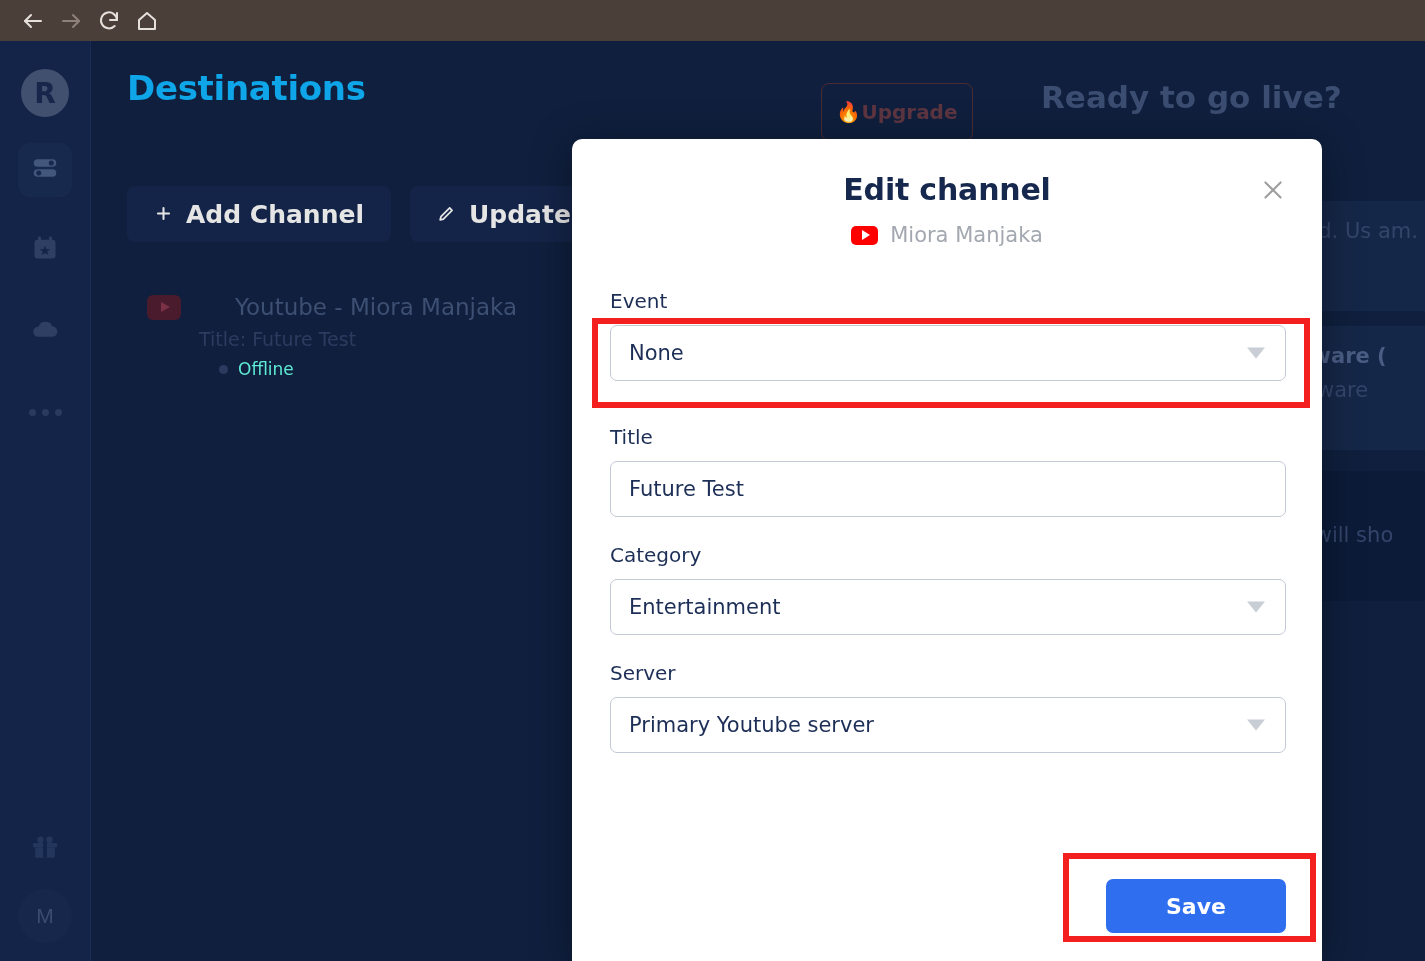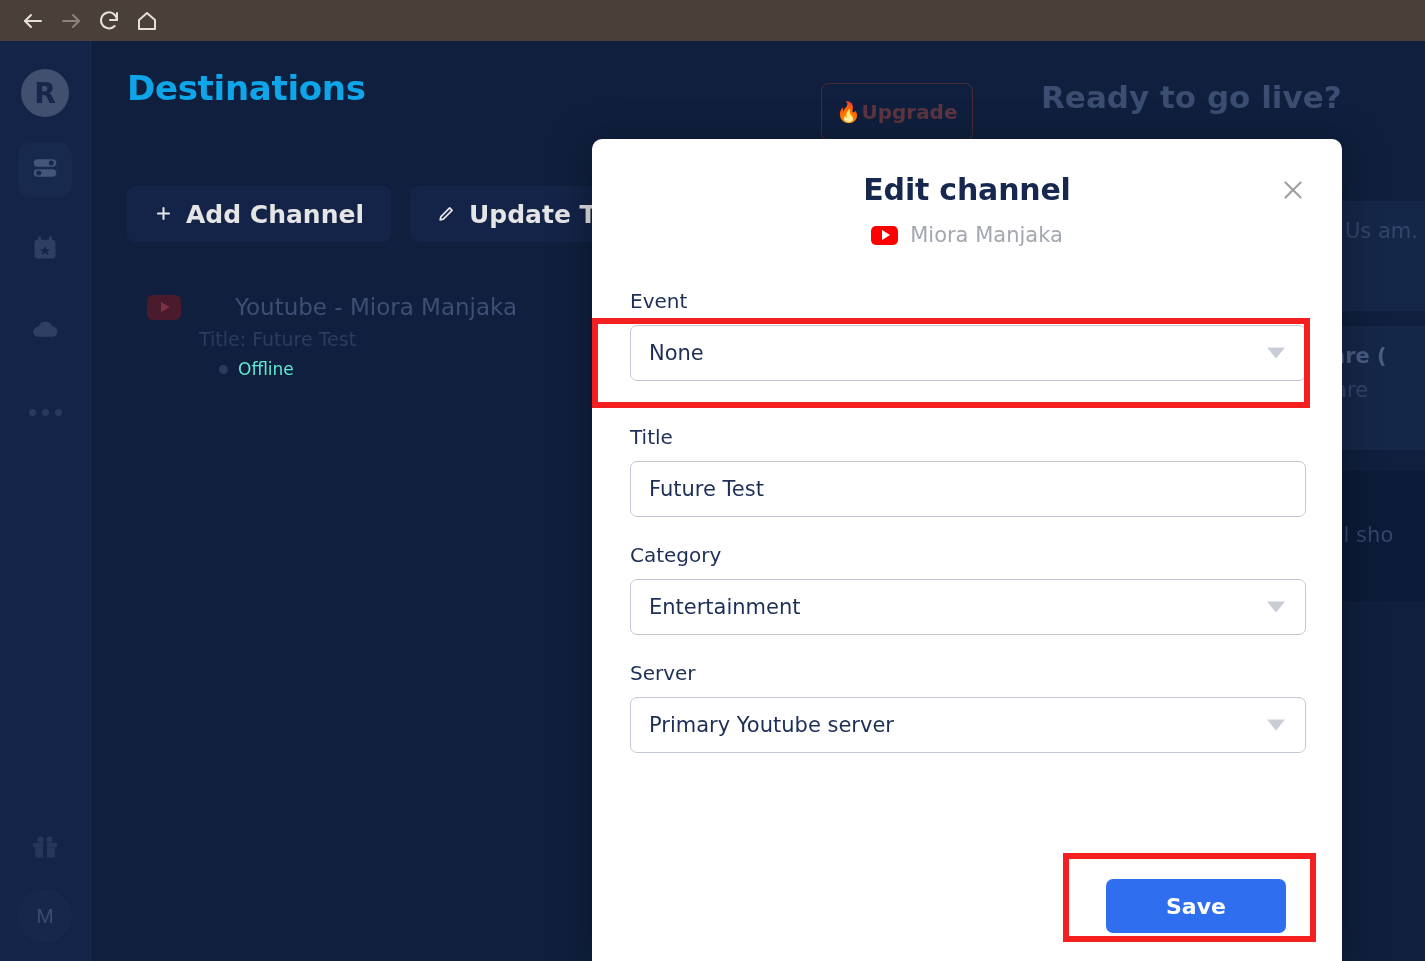--- a/index.html
+++ b/index.html
@@ -170,21 +170,21 @@
     white-space: nowrap;
   }
   .bg-panel.p1 { top: 160px; height: 110px; font-size: 21px; line-height: 1.55; }
   .bg-panel.p2 { top: 285px; height: 124px; font-size: 21px; line-height: 1.6; }
   .bg-panel.p2 b { color: #4a5d84; }
   .bg-panel.p3 { top: 430px; height: 130px; background: #0c1b38; font-size: 21px; padding-top: 52px; }
 
   
   .modal {
     position: absolute;
-    left: 592px; top: 139px;
+    left: 572px; top: 139px;
     width: 750px; height: 822px;
     background: #ffffff;
     border-radius: 10px 10px 0 0;
     box-shadow: 0 6px 40px rgba(0,0,0,0.35);
     z-index: 10;
   }
   .modal-title {
     position: absolute; top: 33px; left: 0; width: 100%;
     text-align: center;
     font-size: 30px; font-weight: bold;

